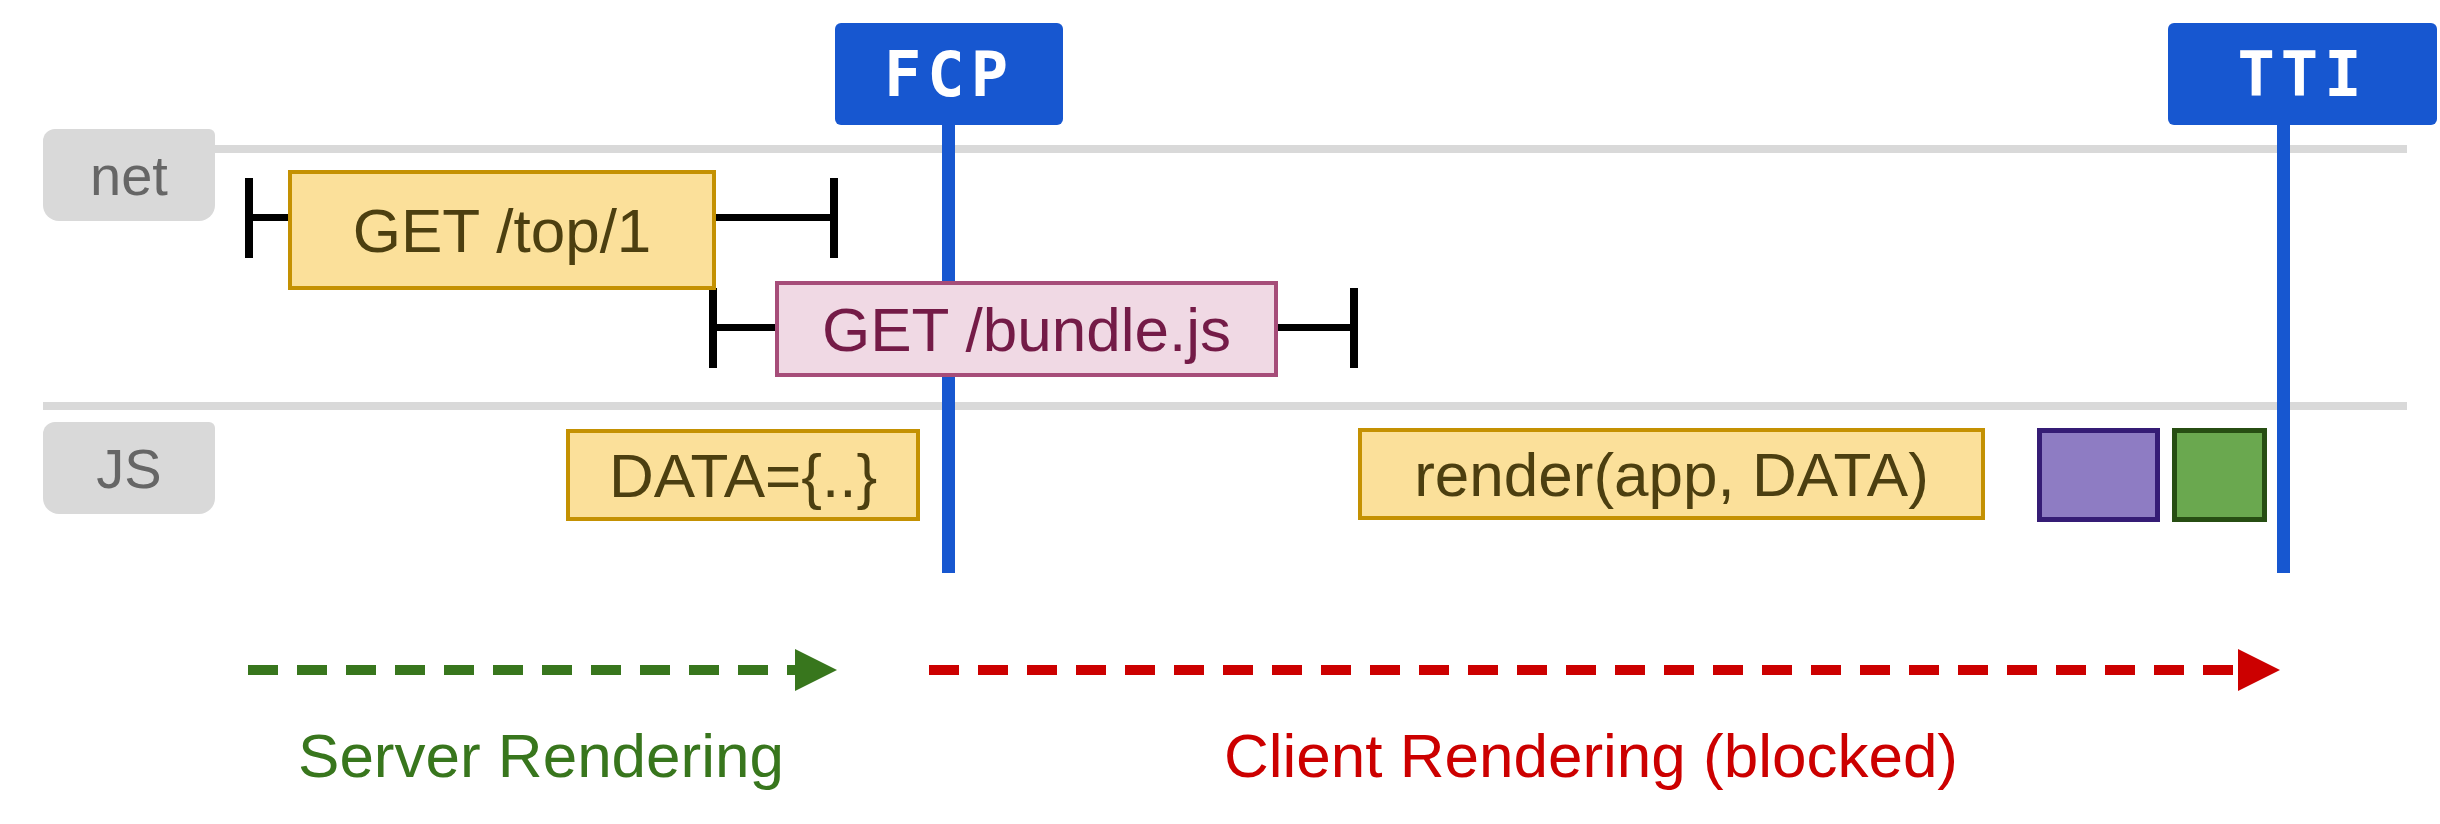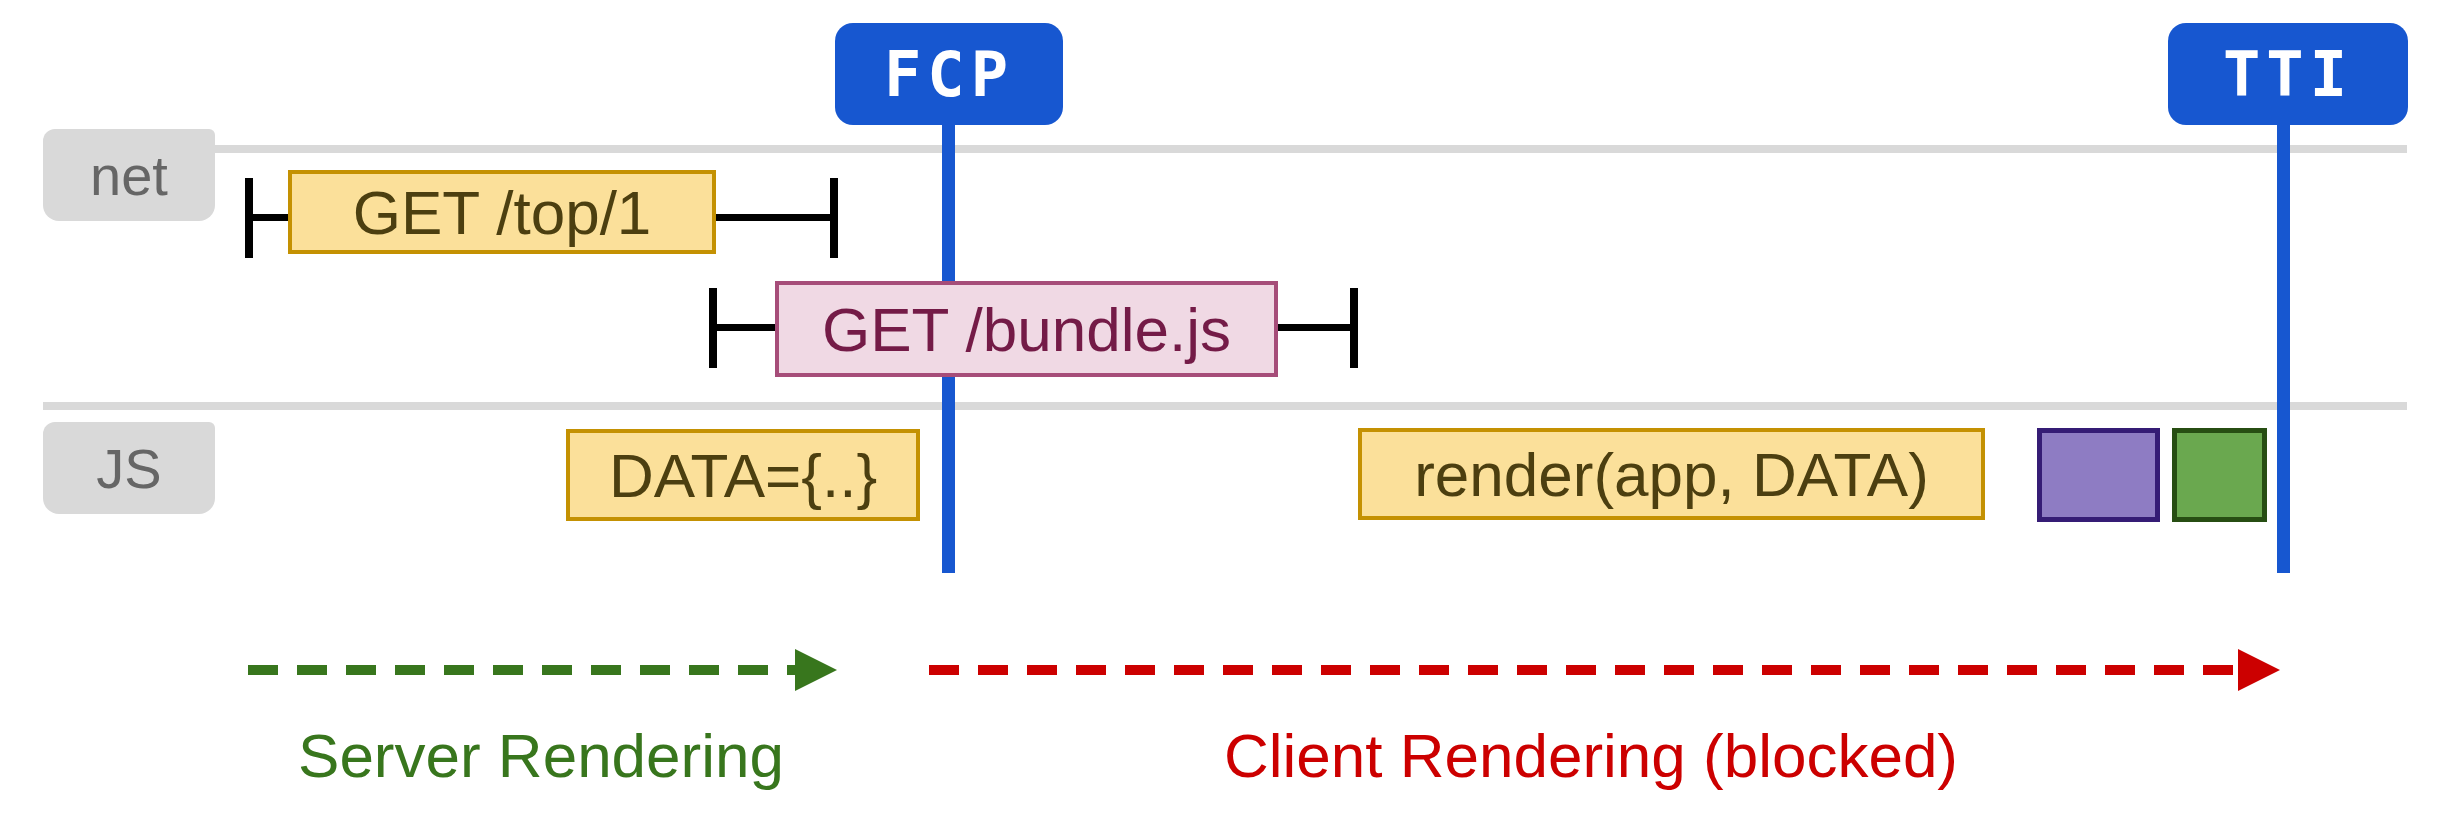--- a/index.html
+++ b/index.html
@@ -24,21 +24,21 @@
   }
   
   .vline{
     position:absolute;width:13px;top:120px;height:453px;
     background:var(--c-blue,#1757d0);z-index:2;
   }
   
   .badge{
     position:absolute;top:23px;height:102px;
     background:var(--c-blue,#1757d0);
-    border-radius:18px;
+    border-radius:6px;
     display:flex;align-items:center;justify-content:center;
     color:#ffffff;font-family:"DejaVu Sans Mono", monospace;
     font-weight:bold;font-size:62px;letter-spacing:6px;z-index:5;
   }
   
   .tick{position:absolute;width:8px;height:80px;background:#000000;z-index:3;}
   .conn{position:absolute;height:7px;background:#000000;z-index:3;}
   
   .box{
     position:absolute;display:flex;align-items:center;justify-content:center;
@@ -101,27 +101,27 @@
   <div class="lane-tab" style="top:402px;margin-top:20px;">
     <span>JS</span>
   </div>
 
   <div class="vline" style="left:942px;"></div>
   <div class="vline" style="left:2277px;"></div>
 
   <div class="badge" style="left:835px;width:228px;">
     <span>FCP</span>
   </div>
-  <div class="badge" style="left:2168px;width:240px;">
+  <div class="badge" style="left:2168px;width:269px;">
     <span>TTI</span>
   </div>
 
   <div class="tick" style="left:245px;top:178px;"></div>
   <div class="conn" style="left:250px;top:214px;width:40px;"></div>
-  <div class="box yellow" style="left:288px;top:170px;width:428px;height:84px;justify-content:center;">
+  <div class="box yellow" style="left:288px;top:170px;width:428px;height:120px;justify-content:center;">
     <span>GET /top/1</span>
   </div>
   <div class="conn" style="left:716px;top:214px;width:118px;"></div>
   <div class="tick" style="left:830px;top:178px;"></div>
 
   <div class="tick" style="left:709px;top:288px;"></div>
   <div class="conn" style="left:714px;top:324px;width:62px;"></div>
   <div class="box pink" style="left:775px;top:281px;width:503px;height:96px;">
     <span>GET /bundle.js</span>
   </div>

